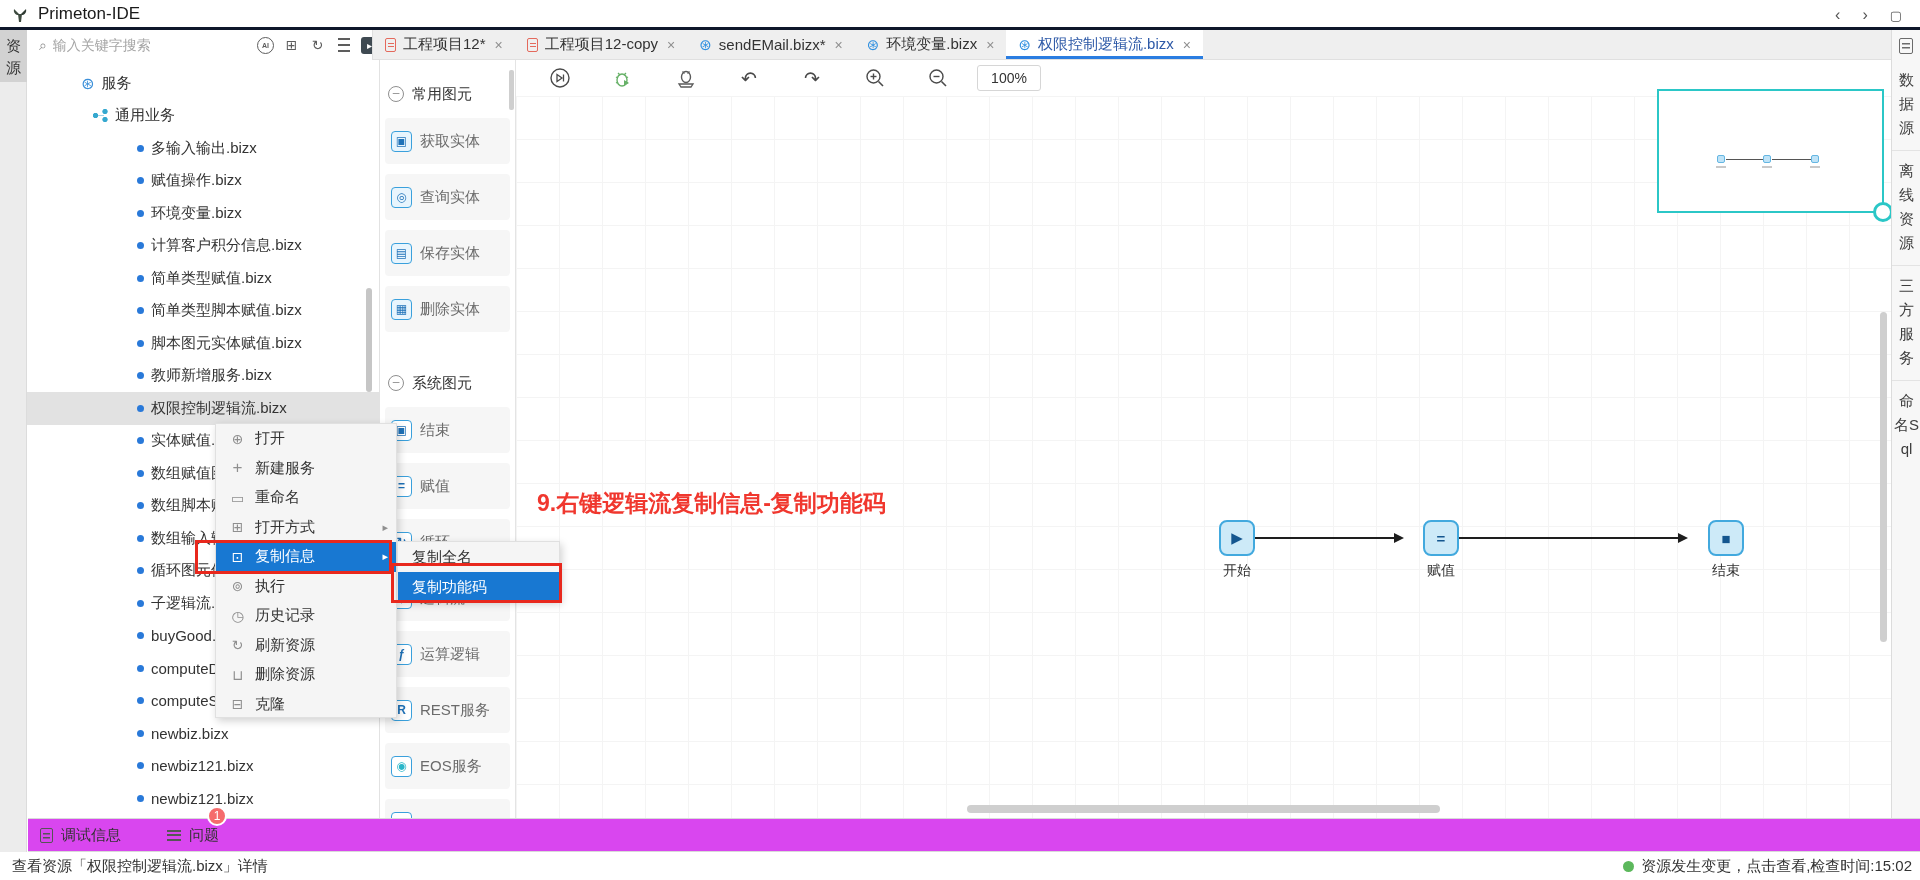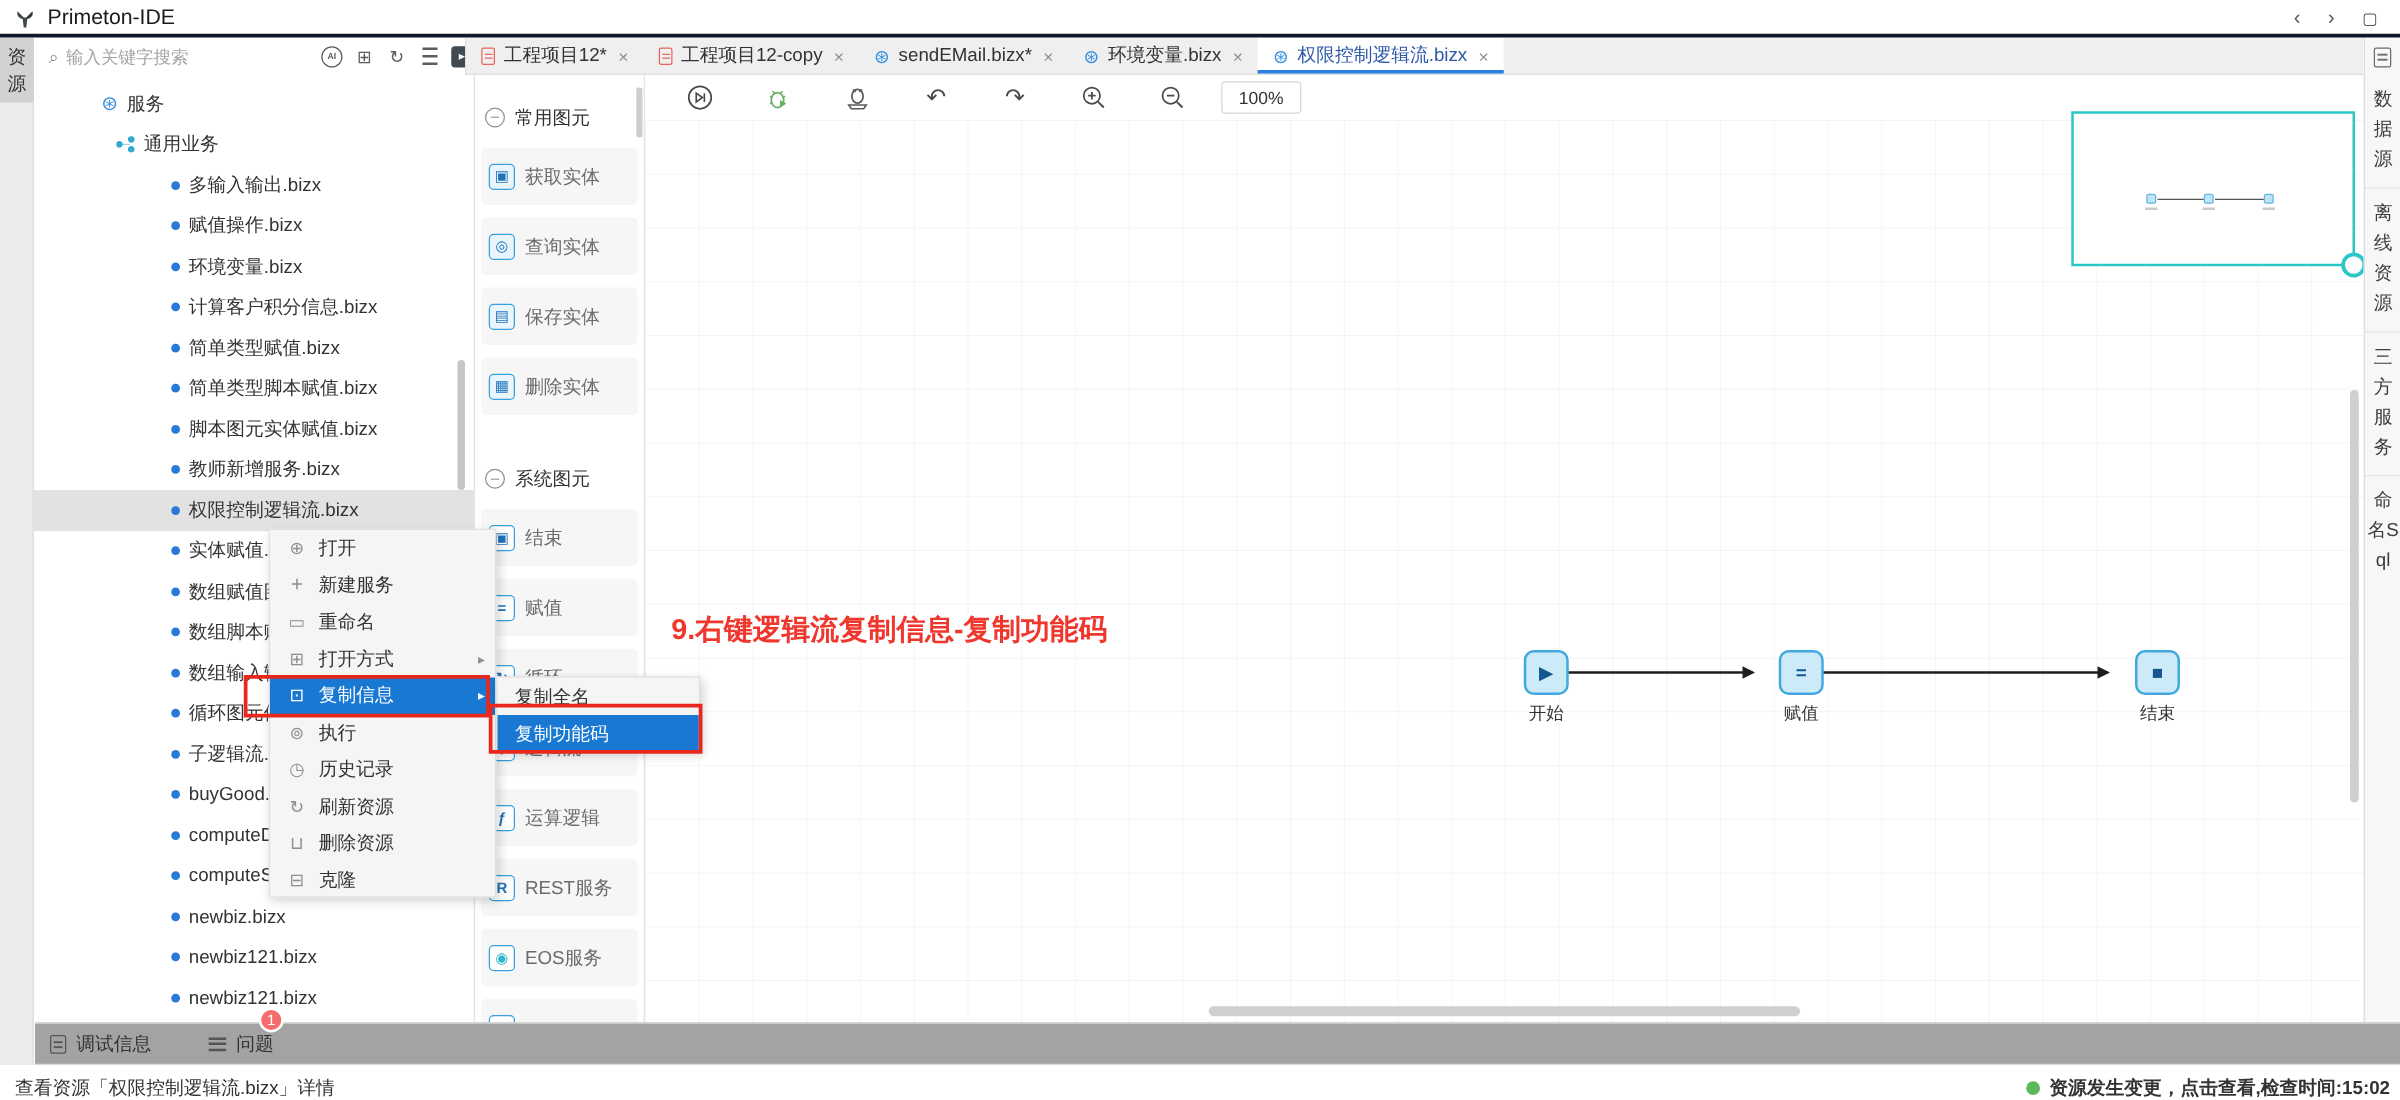--- a/index.html
+++ b/index.html
@@ -103,30 +103,30 @@
 
   
   #right-strip { left:1891px; top:30px; width:41px; height:822px; background:#f7f7f7; border-left:1px solid #dcdcdc; z-index:5; }
   #right-top-icon { position:absolute; left:7px; top:8px; width:14px; height:16px; border:1.5px solid #6b6b6b; border-radius:2px;
       background:linear-gradient(#6b6b6b,#6b6b6b) 2px 4px/8px 1.5px no-repeat,linear-gradient(#6b6b6b,#6b6b6b) 2px 8px/8px 1.5px no-repeat; }
   .rtab { width:29px; text-align:center; font-size:15px; color:#3d3d3d; line-height:24px; word-break:break-all; padding:8px 0 10px; border-bottom:1px solid #e3e3e3; }
   .rtab:first-of-type { margin-top:30px; }
   .rtab:last-of-type { border-bottom:none; }
 
   
-  #bottom-tabs { left:28px; top:818px; width:1892px; height:34px; background:#a3a3a3; border-top:1px solid #d9d9d9; border-bottom:1px solid #d9d9d9; display:flex; align-items:center; gap:46px; padding-left:12px; z-index:15; }
+  #bottom-tabs { left:28px; top:818px; width:1892px; height:34px; background:#d946ef; border-top:1px solid #d9d9d9; border-bottom:1px solid #d9d9d9; display:flex; align-items:center; gap:46px; padding-left:12px; z-index:15; }
   .btab { display:flex; align-items:center; gap:8px; font-size:15px; color:#333; }
   .bic-debug { width:13px; height:15px; border:1.5px solid #555; border-radius:2px;
       background:linear-gradient(#555,#555) 2px 4px/7px 1.5px no-repeat,linear-gradient(#555,#555) 2px 8px/7px 1.5px no-repeat; }
   .bic-list { width:14px; height:11px; border-top:2px solid #555; border-bottom:2px solid #555; background:linear-gradient(#555,#555) center/14px 2px no-repeat; }
   #badge { left:207px; top:806px; width:20px; height:20px; border-radius:50%; background:#f56c6c; border:2px solid #fff; color:#fff; font-size:12px; display:flex; align-items:center; justify-content:center; z-index:30; }
 
-  #statusbar { left:0; top:852px; width:1920px; height:28px; background:#fff; display:flex; align-items:flex-end; z-index:15; font-size:15px; color:#333; }
+  #statusbar { left:0; top:852px; width:1920px; height:28px; background:#fff; display:flex; align-items:center; z-index:15; font-size:15px; color:#333; }
   #status-left { margin-left:12px; }
-  #status-right { position:absolute; right:8px; display:flex; align-items:center; gap:7px;font-weight:bold; }
+  #status-right { position:absolute; right:8px; display:flex; align-items:center; gap:7px; }
   #green-dot { width:11px; height:11px; border-radius:50%; background:#5cb85c; }
 
   
   #context-menu { left:215px; top:423px; width:182px; height:295px; background:#f5f5f5; border:1px solid #e0e0e0; box-shadow:2px 3px 8px rgba(0,0,0,.18); z-index:50; }
   .mitem { height:29.5px; display:flex; align-items:center; padding:0 8px 0 13px; font-size:15px; color:#333; white-space:nowrap; }
   .mitem .mi { width:17px; margin-right:9px; display:inline-flex; justify-content:center; color:#8f8f8f; font-size:14px; }
   .mitem .marrow { margin-left:auto; color:#8f8f8f; font-size:11px; visibility:hidden; }
   .mitem.arrow .marrow { visibility:visible; }
   .mitem.selected { background:#1878d2; color:#fff; }
   .mitem.selected .mi, .mitem.selected .marrow { color:#fff; }

